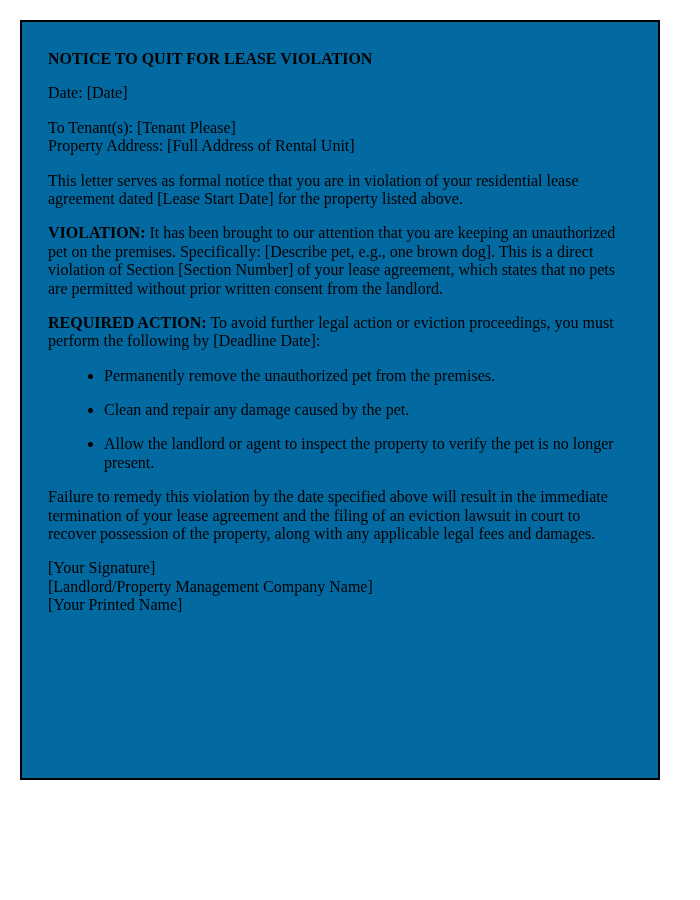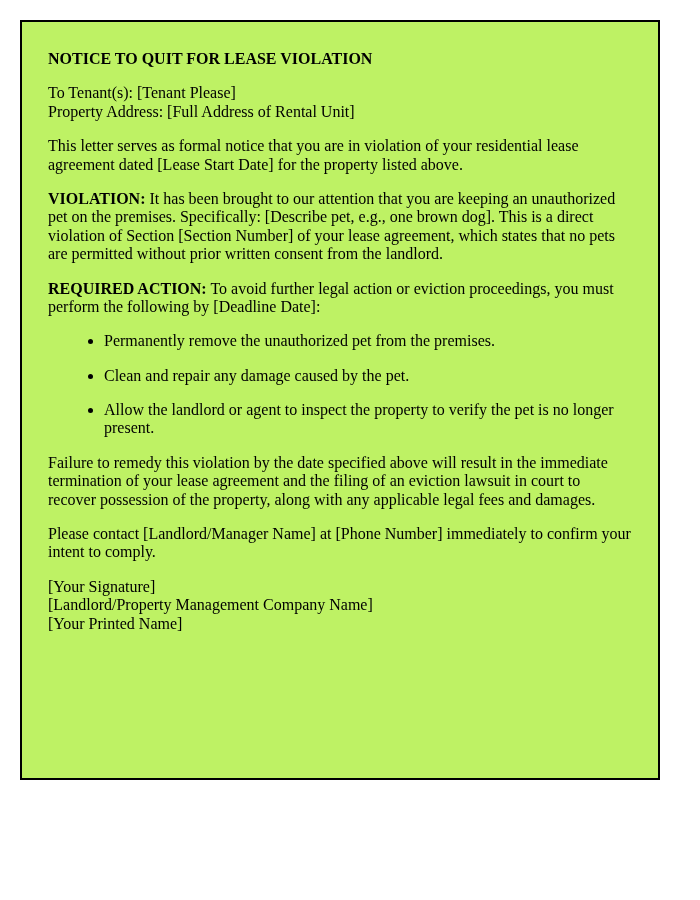--- a/index.html
+++ b/index.html
@@ -14,21 +14,21 @@
     color: #000000;
   }
   .letter {
     box-sizing: border-box;
     position: absolute;
     left: 20px;
     top: 20px;
     width: 640px;
     height: 760px;
     border: 2px solid #000000;
-    background: #bef264;
+    background: #0369a1;
     padding: 28px 26px;
     font-size: 16px;
     line-height: 1.15;
   }
   .para {
     margin: 0 0 16px 0;
   }
   .title {
     font-weight: bold;
   }
@@ -47,20 +47,21 @@
     display: block;
   }
 </style>
 </head>
 <body>
 
 <div class="letter">
 
   <p class="para title">NOTICE TO QUIT FOR LEASE VIOLATION</p>
 
+  <p class="para">Date: [Date]</p>
 
   <p class="para">
     <span class="line">To Tenant(s): [Tenant Please]</span>
     <span class="line">Property Address: [Full Address of Rental Unit]</span>
   </p>
 
 
   <p class="para">This letter serves as formal notice that you are in violation of your residential lease agreement dated [Lease Start Date] for the property listed above.</p>
 
   <p class="para"><span class="lead-label">VIOLATION:</span><span> It has been brought to our attention that you are keeping an unauthorized pet on the premises. Specifically: [Describe pet, e.g., one brown dog]. This is a direct violation of Section [Section Number] of your lease agreement, which states that no pets are permitted without prior written consent from the landlord.</span></p>
@@ -68,21 +69,20 @@
   <p class="para"><span class="lead-label">REQUIRED ACTION:</span><span> To avoid further legal action or eviction proceedings, you must perform the following by [Deadline Date]:</span></p>
 
   <ul class="action-list">
     <li>Permanently remove the unauthorized pet from the premises.</li>
     <li>Clean and repair any damage caused by the pet.</li>
     <li>Allow the landlord or agent to inspect the property to verify the pet is no longer present.</li>
   </ul>
 
   <p class="para">Failure to remedy this violation by the date specified above will result in the immediate termination of your lease agreement and the filing of an eviction lawsuit in court to recover possession of the property, along with any applicable legal fees and damages.</p>
 
-  <p class="para">Please contact [Landlord/Manager Name] at [Phone Number] immediately to confirm your intent to comply.</p>
 
 
   <p class="para">
     <span class="line">[Your Signature]</span>
     <span class="line">[Landlord/Property Management Company Name]</span>
     <span class="line">[Your Printed Name]</span>
   </p>
 
 </div>
 

